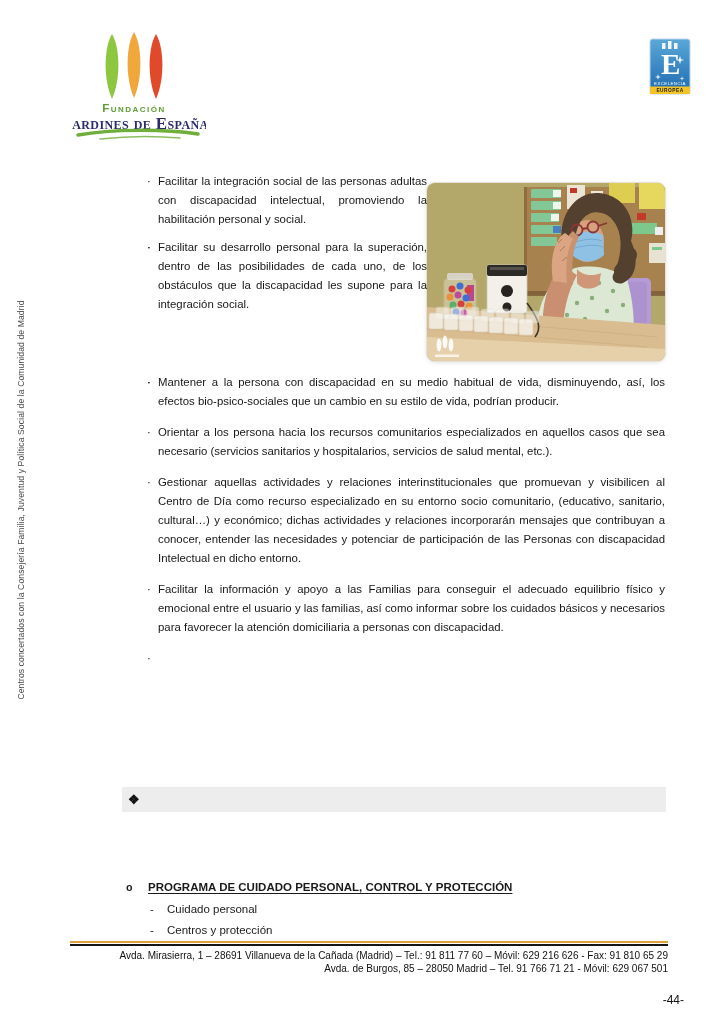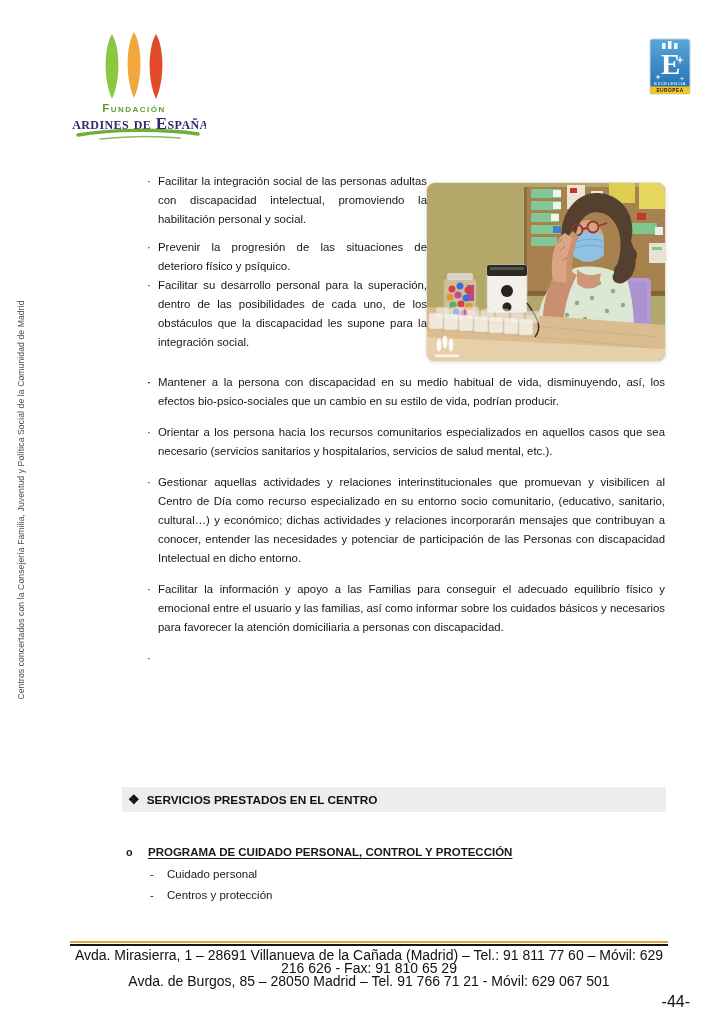--- a/index.html
+++ b/index.html
@@ -39,30 +39,30 @@
     position:absolute;left:122px;top:787px;width:544px;height:25px;background:#ededed;
     display:flex;align-items:center;padding-left:6px;box-sizing:border-box;
     font-weight:bold;font-size:11.8px;color:#111;
   }
   .section-bar .sec-marker{font-size:13px;margin-right:7px;line-height:1;}
 
   
   .subsection{position:absolute;left:122px;top:846px;width:544px;font-size:11.5px;}
   .sub-title{display:flex;align-items:baseline;font-weight:bold;}
   .sub-title .o-marker{font-family:"Liberation Mono",monospace;font-size:11px;width:14px;margin-left:4px;}
-  .sub-title .t{margin-left:8px;text-decoration:underline;text-underline-offset:2px;}
+  .sub-title .t{margin-left:8px;text-decoration:underline;text-underline-offset:2px;margin-top:35px;}
   .subitem{display:flex;align-items:baseline;padding-left:28px;margin-top:9px;}
   .subitem .dash{width:17px;}
 
   
   .footer{position:absolute;left:70px;top:941px;width:598px;}
   .rule-orange{border-top:2.5px solid #e0a23a;margin-bottom:1px;}
   .rule-dark{border-top:2px solid #151515;margin-bottom:3px;}
-  .f-line{font-size:14px;line-height:13px;text-align:center;color:#111;}
-  .page-number{position:absolute;right:38px;top:993px;font-size:16px;color:#111;}
+  .f-line{font-size:10px;line-height:13px;text-align:right;color:#111;}
+  .page-number{position:absolute;right:44px;top:993px;font-size:12px;color:#111;}
 
   svg text{font-family:"Liberation Sans",sans-serif;}
   .logo-fundacion-text{font-size:11.5px;font-weight:bold;letter-spacing:1.5px;fill:#5d9e31;font-variant:small-caps;}
   .logo-jardines-text{font-family:"Liberation Serif",serif;font-size:17px;font-weight:bold;fill:#2c2a6e;font-variant:small-caps;letter-spacing:.4px;}
   .eu-letter{font-family:"Liberation Serif",serif;font-size:29px;font-weight:bold;fill:#ffffff;}
   .eu-line1{font-size:4.4px;fill:#ffffff;letter-spacing:.4px;}
   .eu-line2{font-size:4.8px;font-weight:bold;fill:#1c1c1c;letter-spacing:.5px;}
 </style>
 </head>
 <body>
@@ -109,21 +109,20 @@
 
   <div class="content">
     <div class="row">
       <div class="col-left">
         <div class="bullet gap-after">
           <span class="bm">·</span>
           <span>Facilitar la integración social de las personas adultas con discapacidad intelectual, promoviendo la habilitación personal y social.</span>
         </div>
         <div class="bullet">
           <span class="bm">·</span>
-          <span>Prevenir la progresión de las situaciones de deterioro físico y psíquico.</span>
         </div>
         <div class="bullet">
           <span class="bm">·</span>
           <span>Facilitar su desarrollo personal para la superación, dentro de las posibilidades de cada uno, de los obstáculos que la discapacidad les supone para la integración social.</span>
         </div>
       </div>
 
       <div class="photo-wrap">
 
         <svg class="photo" viewBox="0 0 238 178" preserveAspectRatio="none">
@@ -298,21 +297,20 @@
       <span class="bm">·</span>
       <span>Facilitar la información y apoyo a las Familias para conseguir el adecuado equilibrio físico y emocional entre el usuario y las familias, así como informar sobre los cuidados básicos y necesarios para favorecer la atención domiciliaria a personas con discapacidad.</span>
     </div>
     <div class="bullet full">
       <span class="bm">·</span>
     </div>
   </div>
 
   <div class="section-bar">
     <span class="sec-marker">❖</span>
-    <span>SERVICIOS PRESTADOS EN EL CENTRO</span>
   </div>
 
   <div class="subsection">
     <div class="sub-title">
       <span class="o-marker">o</span>
       <span class="t">PROGRAMA DE CUIDADO PERSONAL, CONTROL Y PROTECCIÓN</span>
     </div>
     <div class="subitem">
       <span class="dash">-</span>
       <span>Cuidado personal</span>

